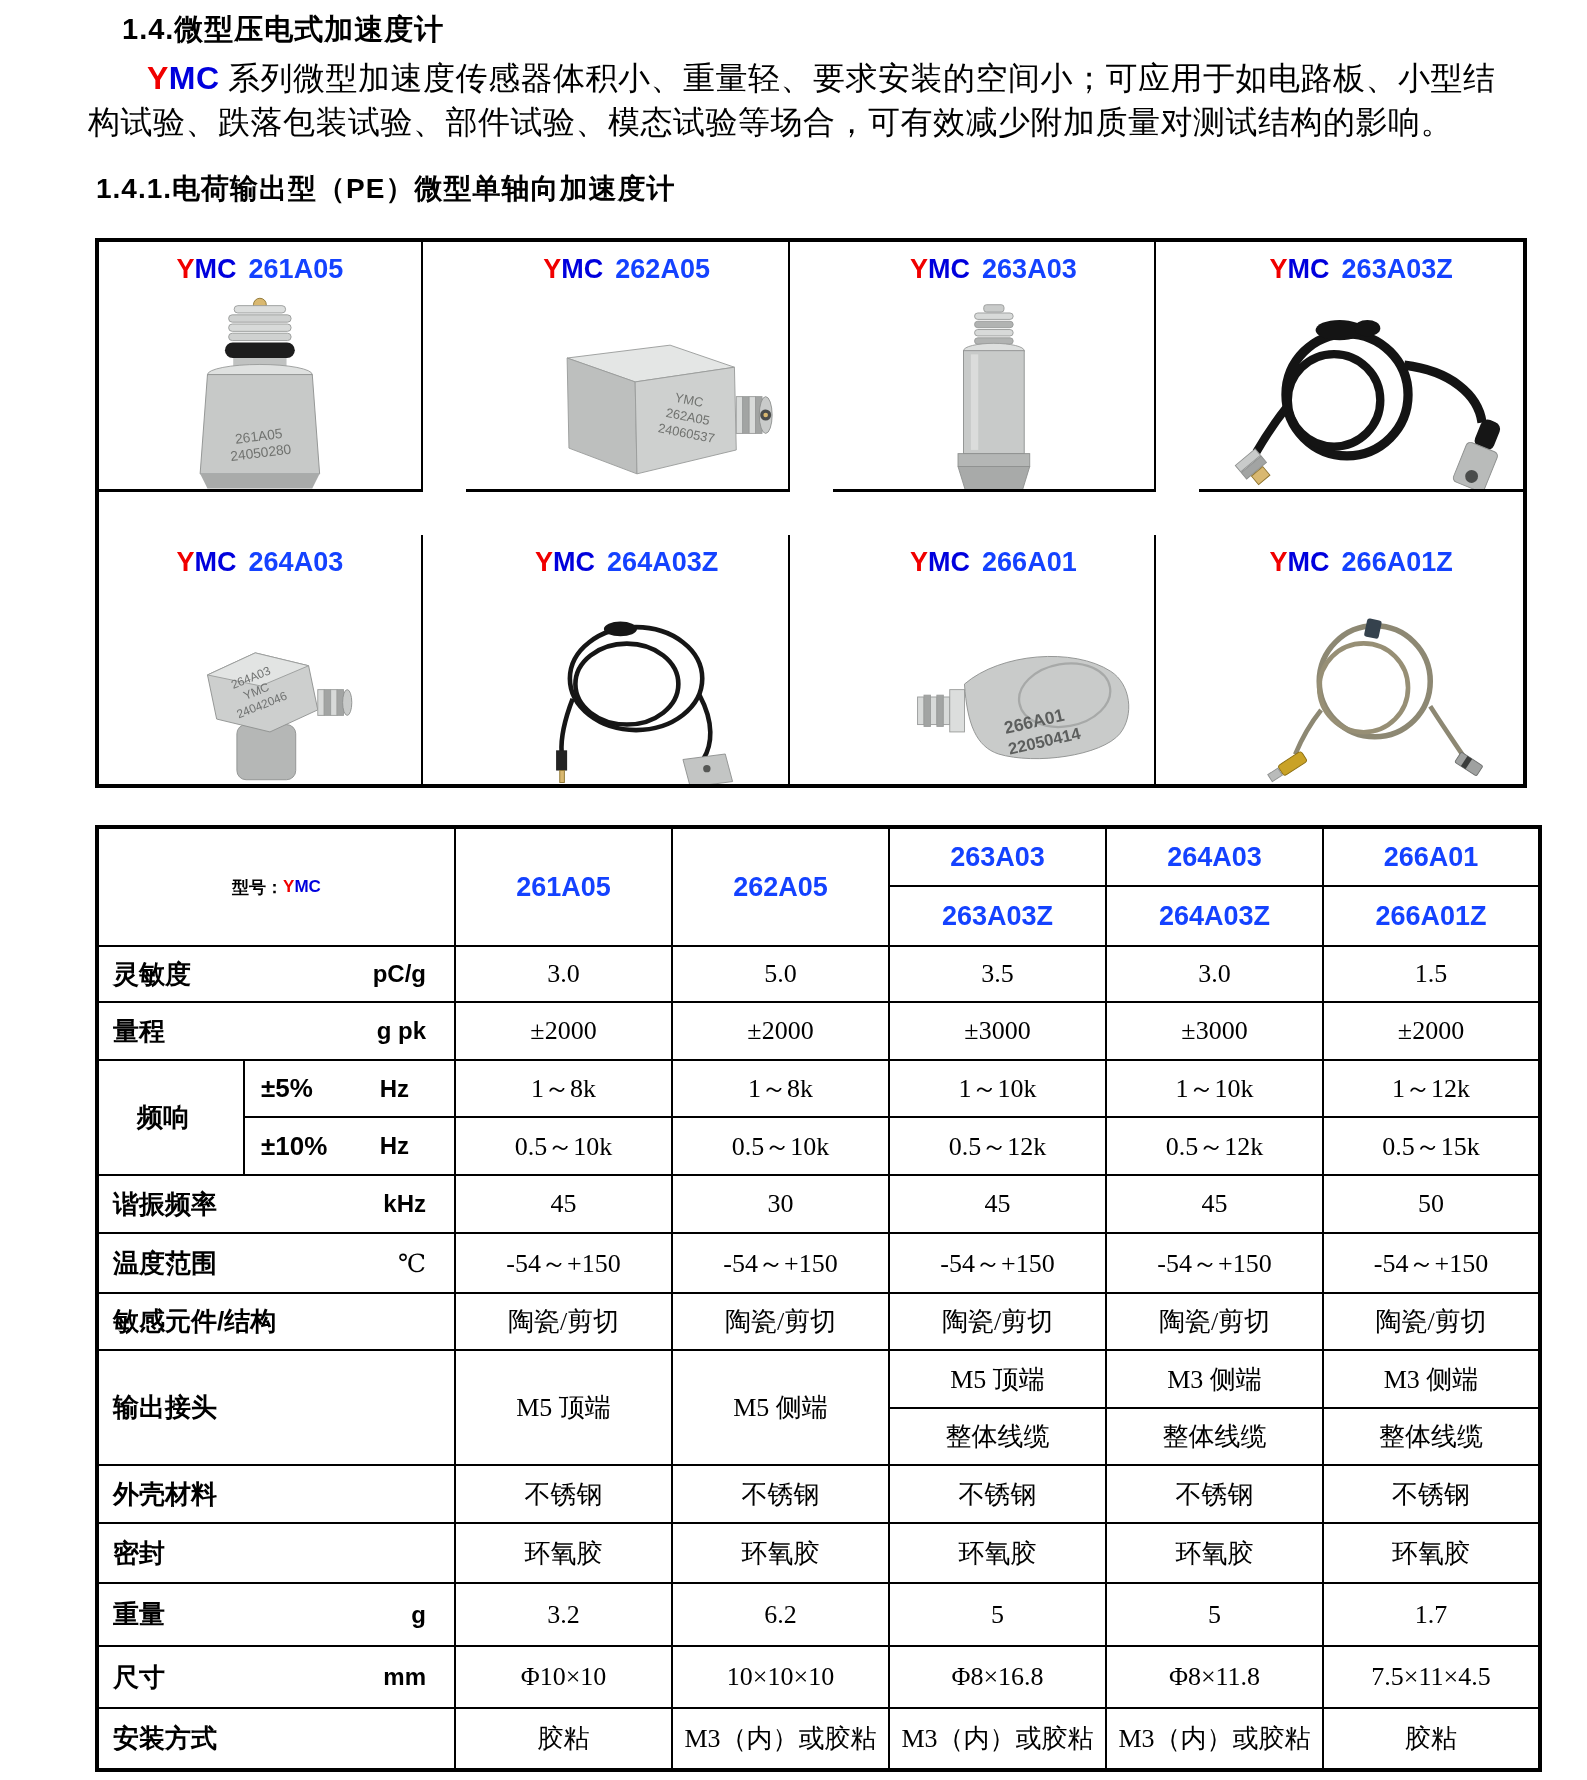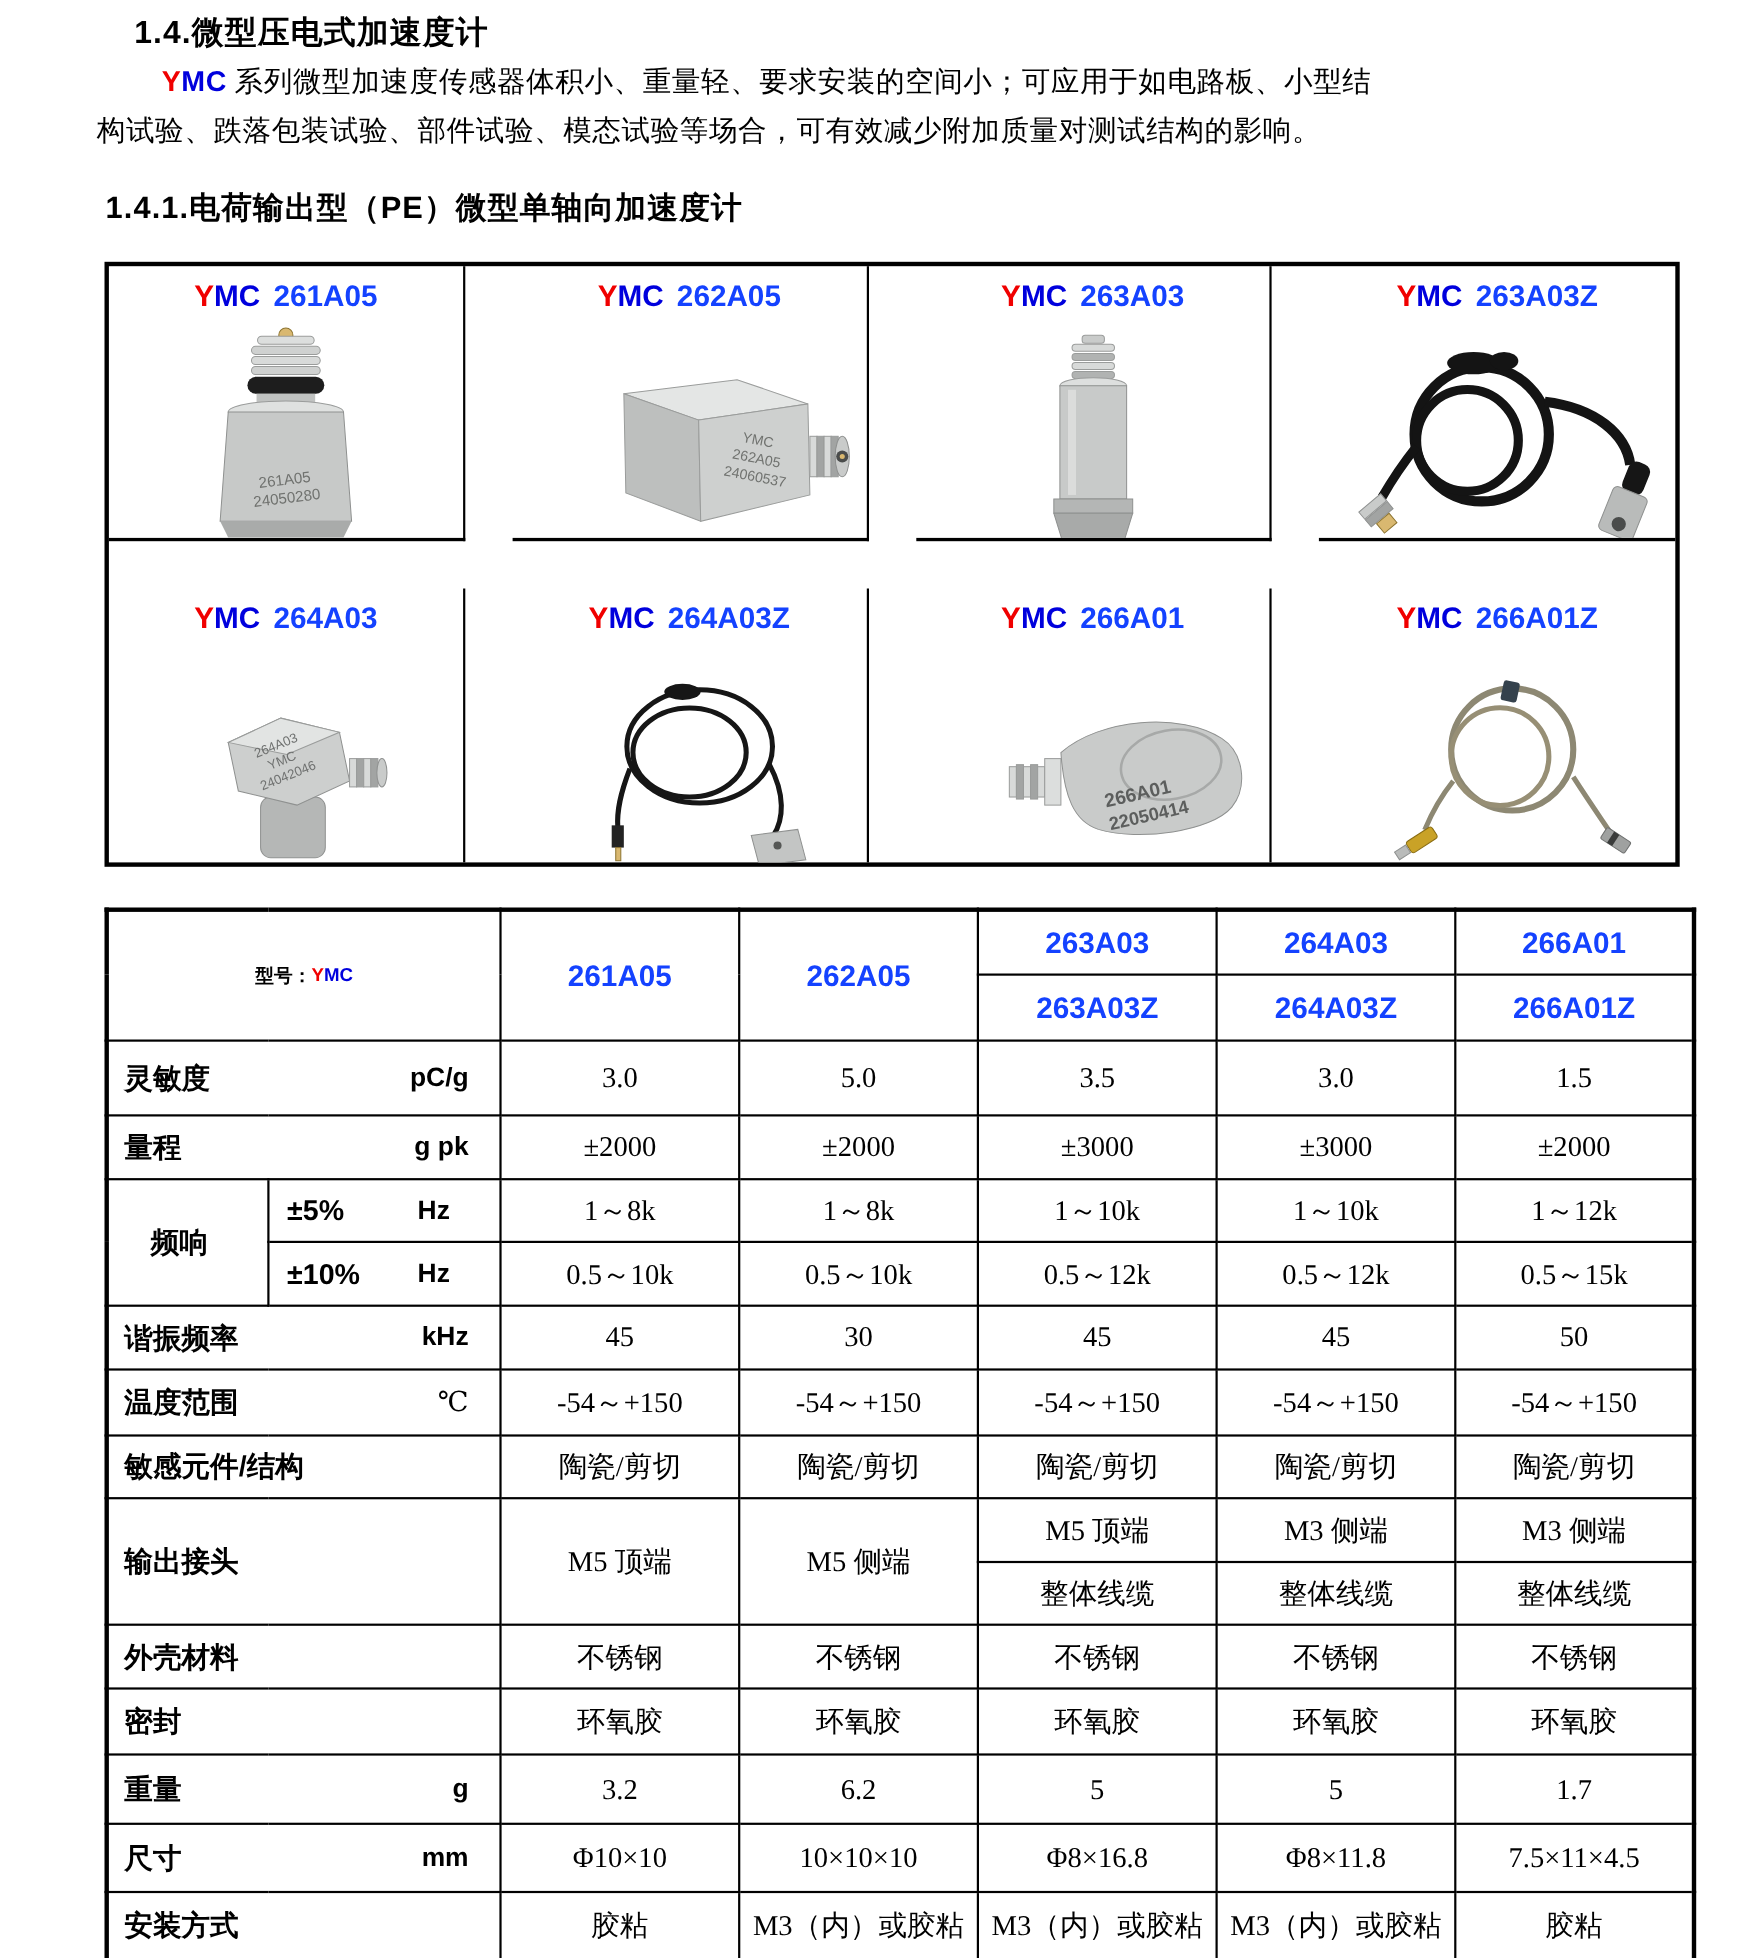--- a/index.html
+++ b/index.html
@@ -17,21 +17,21 @@
   .h1{
     position:absolute;left:122px;top:10px;
     font-size:29px;font-weight:bold;letter-spacing:1px;
   }
   .h2{
     position:absolute;left:96px;top:170px;
     font-size:28px;font-weight:bold;letter-spacing:1px;
   }
   .introline{
     position:absolute;
-    font-size:26px;
+    font-size:32px;
     font-family:"Liberation Serif","DejaVu Serif",serif;
     letter-spacing:0.5px;white-space:nowrap;
   }
   #intro-line1{left:147px;top:57px;}
   #intro-line2{left:88px;top:101px;}
   .brand-y{color:var(--brand-red);font-weight:bold;font-family:"Liberation Sans",sans-serif;}
   .brand-mc{color:var(--brand-blue);font-weight:bold;font-family:"Liberation Sans",sans-serif;}
 
   
   #product-grid{
@@ -70,21 +70,21 @@
     padding:0;box-sizing:border-box;overflow:hidden;
   }
   .lblflex{display:flex;justify-content:space-between;align-items:center;padding:0 28px 0 14px;}
   .subflex{display:flex;justify-content:space-between;align-items:center;padding:0 45px 0 16px;}
   .lbl{font-weight:bold;font-size:26px;text-align:left;white-space:nowrap;}
   .unit{font-weight:bold;font-size:24px;white-space:nowrap;}
   .unit-c{font-weight:normal;font-size:25px;font-family:"Liberation Serif","DejaVu Serif",serif;}
   .val{font-family:"Liberation Serif","DejaVu Serif",serif;font-size:26px;white-space:nowrap;}
   .hmodel{color:var(--model-blue);font-weight:bold;font-size:27px;}
   .modelcell{display:flex;justify-content:center;align-items:center;font-size:17px;font-weight:bold;}
-  .h55{height:63px}.h56{height:68px}.h57{height:57px}.h58{height:58px}
+  .h55{height:63px}.h56{height:56px}.h57{height:57px}.h58{height:58px}
   .h59{height:59px}.h60{height:60px}.h62{height:62px}
 </style>
 </head>
 <body>
 
 <div class="h1">1.4.微型压电式加速度计</div>
 
 <div class="introline" id="intro-line1"><span class="brand-y">Y</span><span class="brand-mc">MC</span><span> 系列微型加速度传感器体积小、重量轻、要求安装的空间小；可应用于如电路板、小型结</span></div>
 <div class="introline" id="intro-line2"><span>构试验、跌落包装试验、部件试验、模态试验等场合，可有效减少附加质量对测试结构的影响。</span></div>
 

